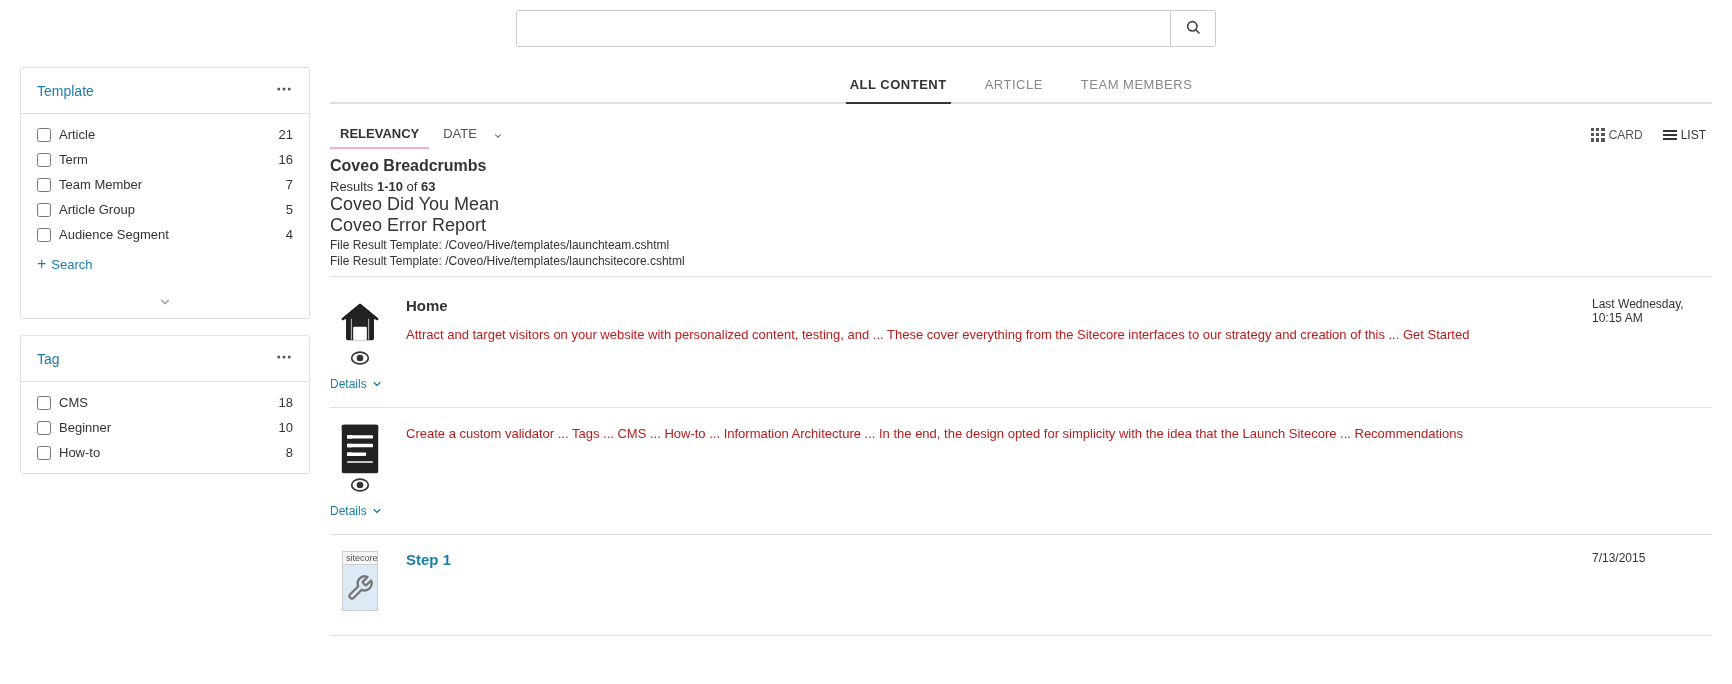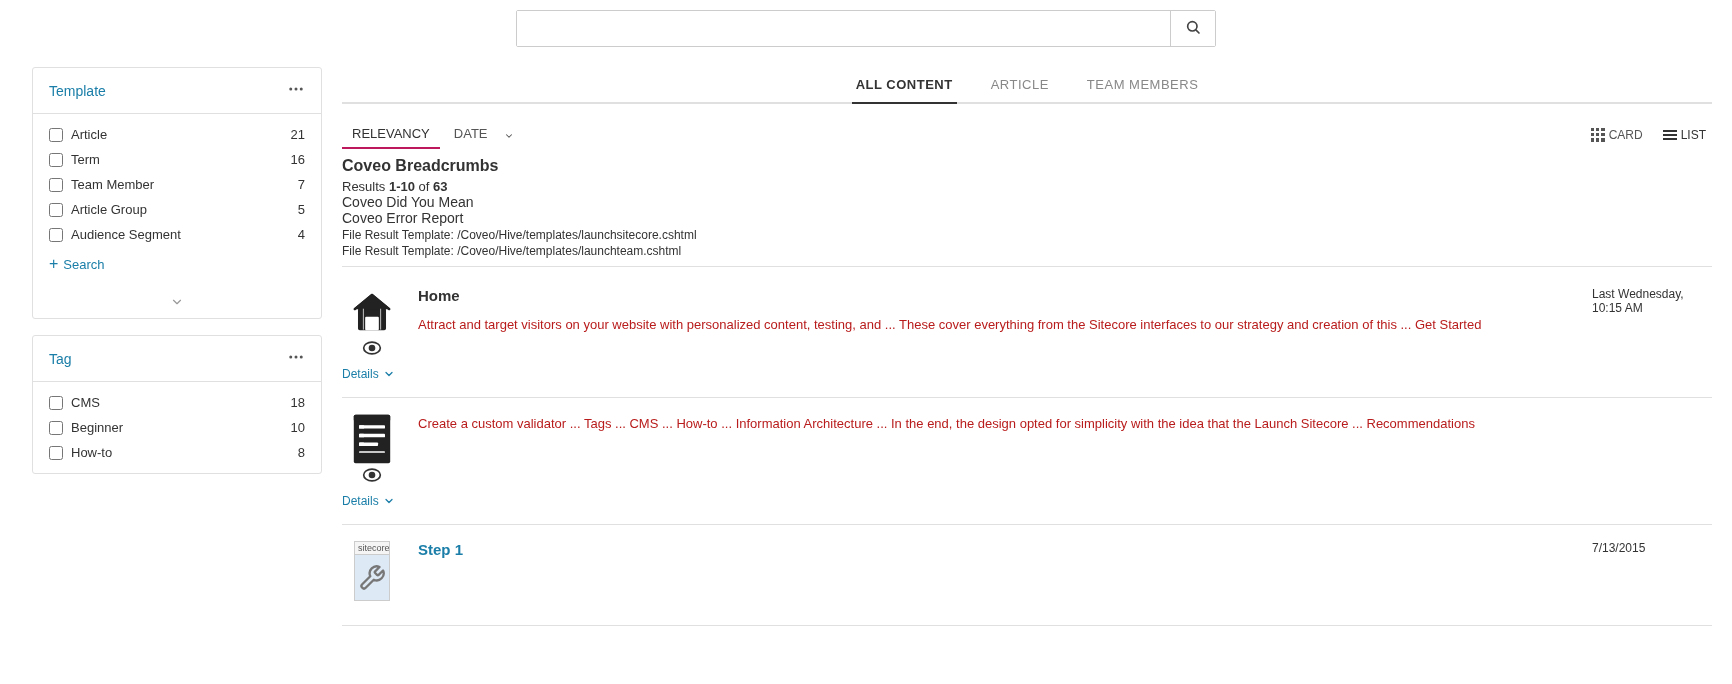--- a/index.html
+++ b/index.html
@@ -33,21 +33,20 @@
       cursor: pointer;
       color: #333;
     }
 
     
     .main-layout {
       display: flex;
       padding: 0 20px;
       gap: 20px;
       max-width: 1732px;
-      margin-left: 12px;
     }
 
     
     .sidebar {
       width: 290px;
       flex-shrink: 0;
     }
     .facet-box {
       border: 1px solid #e0e0e0;
       border-radius: 3px;
@@ -167,22 +166,22 @@
       background: none;
       border: none;
       cursor: pointer;
       font-size: 13px;
       padding: 6px 10px;
       color: #555;
       border-bottom: 2px solid transparent;
     }
     .sort-btn.active {
       color: #333;
-      border-bottom: 2px solid #be185d;
-      font-weight: normal;
+      border-bottom: 2px solid #f9a8d4;
+      font-weight: bold;
       text-align: right;
     }
     .sort-btn-date {
       display: flex;
       align-items: flex-end;
       gap: 16px;
     }
     .view-toggle {
       display: flex;
       align-items: center;
@@ -242,21 +241,21 @@
     }
     .results-count {
       font-size: 13px;
       color: #333;
     }
     .results-count strong {
       font-weight: bold;
     }
     .breadcrumb-link {
       color: #333;
-      font-size: 14px;
+      font-size: 18px;
       display: block;
     }
     .file-result {
       color: #333;
       font-size: 12px;
       display: block;
       margin-top: 2px;
     }
 
     
@@ -531,22 +530,22 @@
       </div>
     </div>
 
     <div class="breadcrumbs-section">
       <div class="breadcrumb-title">Coveo Breadcrumbs</div>
       <div class="results-count">
         <span>Results </span><strong>1-10</strong><span> of </span><strong>63</strong>
       </div>
       <span class="breadcrumb-link">Coveo Did You Mean</span>
       <span class="breadcrumb-link">Coveo Error Report</span>
+      <span class="file-result">File Result Template: /Coveo/Hive/templates/launchteam.cshtml</span>
       <span class="file-result">File Result Template: /Coveo/Hive/templates/launchsitecore.cshtml</span>
-      <span class="file-result">File Result Template: /Coveo/Hive/templates/launchteam.cshtml</span>
     </div>
 
     <div class="result-item">
       <div class="result-header">
         <div class="result-icon-wrap">
           <div class="result-icon">
             <svg width="46" height="46" viewBox="0 0 64 64" fill="none" stroke="#222" stroke-width="3" stroke-linecap="round" stroke-linejoin="round">
               <path d="M8 28L32 8l24 20" fill="none"></path>
               <rect x="14" y="28" width="36" height="28" rx="1" fill="#222" stroke="#222"></rect>
               <rect x="24" y="40" width="16" height="16" fill="white" stroke="white"></rect>

